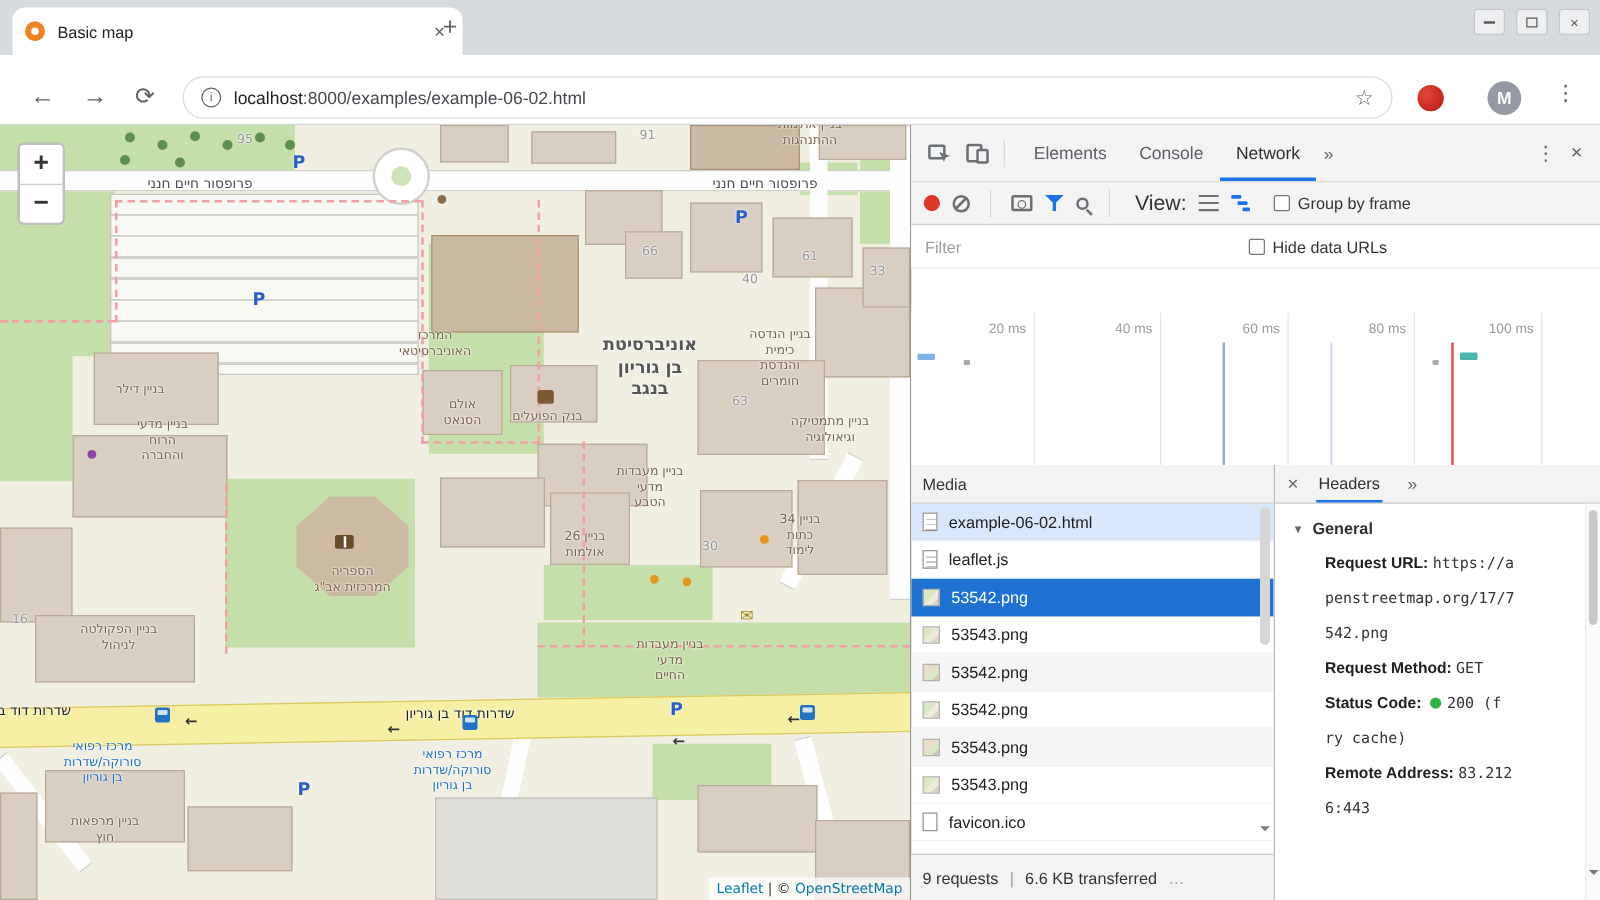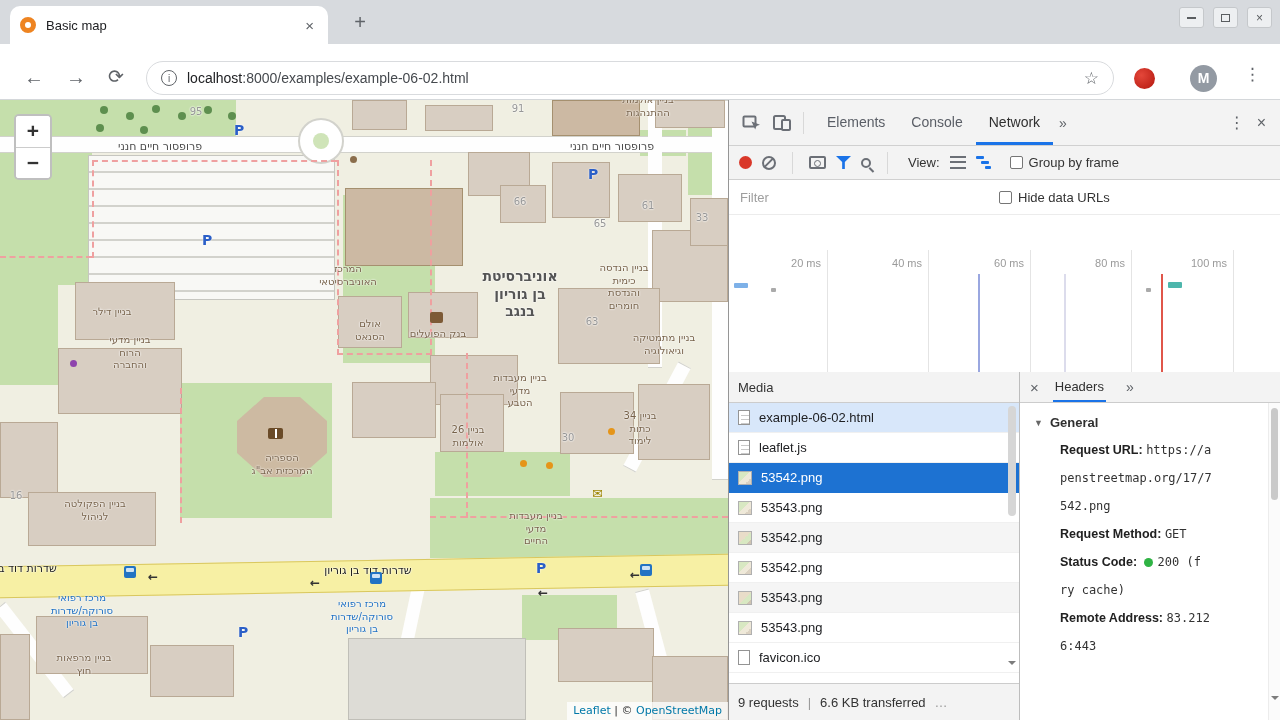--- a/index.html
+++ b/index.html
@@ -1,20 +1,20 @@
 <!DOCTYPE html>
 <html><head>
 <meta charset="utf-8">
 <style>
   html,body{margin:0;padding:0}
   body{width:1280px;height:720px;position:relative;overflow:hidden;background:#fff;font-family:"Liberation Sans",sans-serif}
 
   
   #tabstrip{position:absolute;left:0;top:0;width:1280px;height:44px;background:#d7dade}
-  .tab{position:absolute;left:10px;top:6px;width:318px;height:38px;background:#fff;border-radius:10px 10px 0 0;display:flex;align-items:center;padding:0 10px;box-sizing:border-box}
+  .tab{position:absolute;left:10px;top:6px;width:360px;height:38px;background:#fff;border-radius:10px 10px 0 0;display:flex;align-items:center;padding:0 10px;box-sizing:border-box}
   .favicon{width:16px;height:16px;border-radius:50%;background:#fff;border:5px solid #ee8421;box-sizing:border-box;flex:0 0 auto}
   .tab-title{margin-left:10px;font-size:13px;color:#202124;flex:1}
   .tab-close{font-size:15px;color:#5f6368;padding:0 4px;cursor:default}
   .newtab{position:absolute;left:346px;top:9px;font-size:20px;color:#5f6368;width:28px;height:28px;text-align:center;line-height:27px}
   .win-controls{position:absolute;right:8px;top:7px;display:flex;gap:9px}
   .win-btn{width:25px;height:21px;background:#edeff1;border:1px solid #c5c8cb;border-radius:3px;display:flex;align-items:center;justify-content:center;box-sizing:border-box}
   .wb-min{width:9px;height:2px;background:#5a5d60}
   .wb-max{width:9px;height:8px;border:1.5px solid #5a5d60;box-sizing:border-box}
   .wb-x{font-size:12px;color:#5a5d60;line-height:1}
   #toolbar{position:absolute;left:0;top:44px;width:1280px;height:56px;background:#fff;border-bottom:1px solid #d4d7da;box-sizing:border-box}
@@ -87,21 +87,21 @@
   .sep{width:1px;height:22px;background:#d8d8d8;margin:0 6px}
   .dt-r2{position:absolute;left:0;top:46px;right:0;height:34px;background:#f3f3f3;border-bottom:1px solid #d0d0d0;display:flex;align-items:center;padding:0 10px;gap:10px;box-sizing:border-box}
   .rec{width:13px;height:13px;border-radius:50%;background:#d93829}
   .clear-ic{width:14px;height:14px;border:2px solid #6b6f76;border-radius:50%;position:relative;box-sizing:border-box}
   .clear-ic::after{content:"";position:absolute;left:-2px;top:4px;width:13px;height:2px;background:#6b6f76;transform:rotate(-45deg)}
   .cam-ic{width:17px;height:13px;border:2px solid #6b6f76;border-radius:2px;position:relative;box-sizing:border-box}
   .cam-ic::after{content:"";position:absolute;left:3px;top:2px;width:5px;height:5px;border:1.5px solid #6b6f76;border-radius:50%}
   .funnel{width:15px;height:13px;background:#1a73e8;clip-path:polygon(0 0,100% 0,59% 46%,59% 100%,41% 100%,41% 46%)}
   .search-ic{width:10px;height:10px;border:2px solid #6b6f76;border-radius:50%;position:relative;box-sizing:border-box}
   .search-ic::after{content:"";position:absolute;left:7px;top:7px;width:6px;height:2px;background:#6b6f76;transform:rotate(45deg);transform-origin:0 0}
-  .vlab{font-size:13px;color:#333;margin-left:4px}
+  .vlab{font-size:17px;color:#333;margin-left:4px}
   .list-ic{width:16px;height:13px;background:linear-gradient(#6b6f76 0 2px,transparent 2px 5.5px,#6b6f76 5.5px 7.5px,transparent 7.5px 11px,#6b6f76 11px 13px)}
   .wf-ic{display:inline-flex;flex-direction:column;gap:2px;width:16px}
   .wf-ic i{height:3px;background:#1a73e8;border-radius:1px;display:block}
   .wf-ic i:nth-child(1){width:8px}
   .wf-ic i:nth-child(2){width:8px;margin-left:5px}
   .wf-ic i:nth-child(3){width:6px;margin-left:9px}
   .cb{width:13px;height:13px;border:1.5px solid #767676;border-radius:2px;background:#fff;box-sizing:border-box;flex:0 0 auto}
   .cblab{font-size:13px;color:#333;margin-left:-4px}
   .dt-r3{position:absolute;left:0;top:80px;right:0;height:35px;background:#fff;border-bottom:1px solid #ececec;display:flex;align-items:center;padding:0 9px;gap:10px;box-sizing:border-box}
   .filter-in{border:none;outline:none;font-size:13px;width:235px;font-family:"Liberation Sans",sans-serif;color:#333}
@@ -262,21 +262,21 @@
       <div class="ml ml-big" style="left: 520px; top: 168px;">אוניברסיטת
 בן גוריון
 בנגב</div>
       <div class="ml ml-bld" style="left: 624px; top: 162px;">בניין הנדסה
 כימית
 והנדסת
 חומרים</div>
       <div class="ml ml-bld" style="left: 664px; top: 232px;">בניין מתמטיקה
 וגיאולוגיה</div>
       <div class="ml ml-num" style="left: 520px; top: 96px;">66</div>
-      <div class="ml ml-num" style="left: 600px; top: 118px;">65</div>
+      <div class="ml ml-num" style="left: 600px; top: 118px;">40</div>
       <div class="ml ml-num" style="left: 648px; top: 100px;">61</div>
       <div class="ml ml-num" style="left: 702px; top: 112px;">33</div>
       <div class="ml ml-num" style="left: 592px; top: 216px;">63</div>
       <div class="ml ml-bld" style="left: 112px; top: 206px;">בניין דילר</div>
       <div class="ml ml-bld" style="left: 122px; top: 234px; margin-left: 8px;">בניין מדעי
 הרוח
 והחברה</div>
       <div class="ml ml-bld" style="left: 520px; top: 272px;">בניין מעבדות
 מדעי
 הטבע</div>

